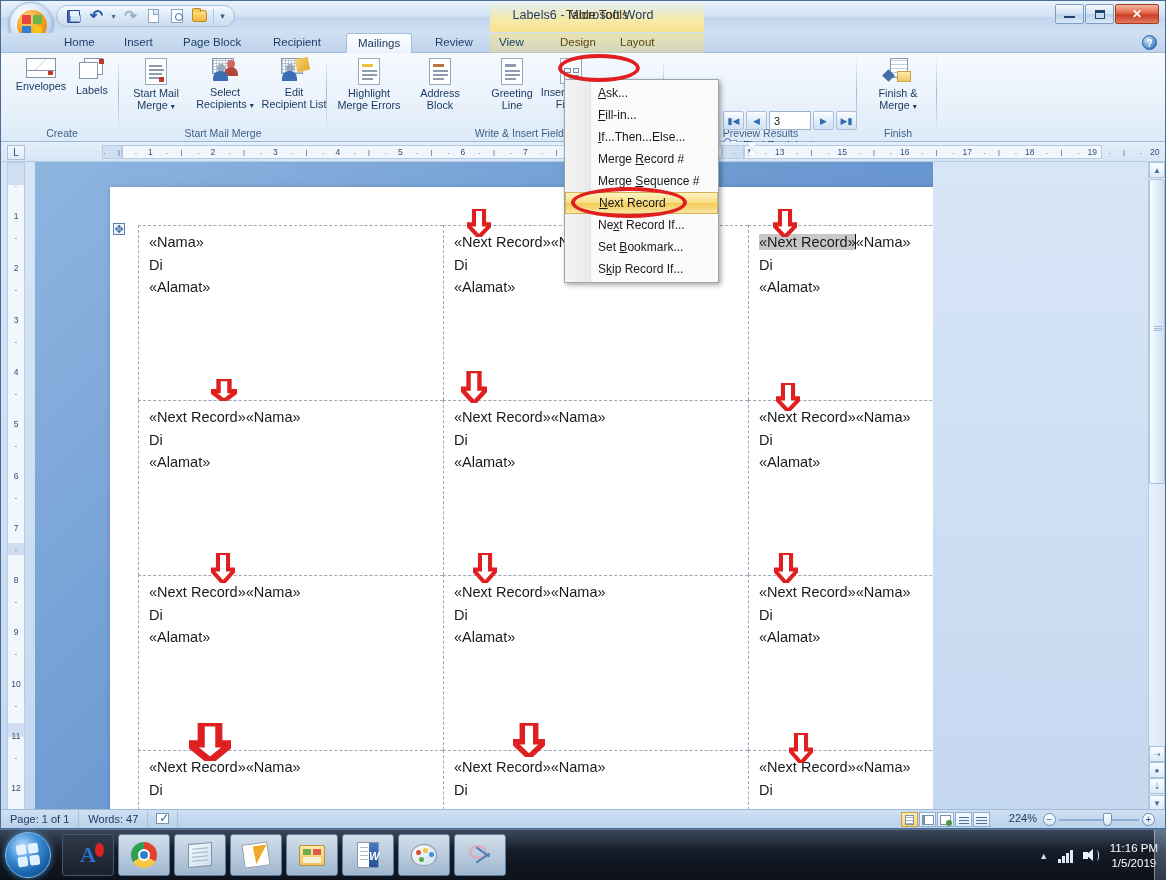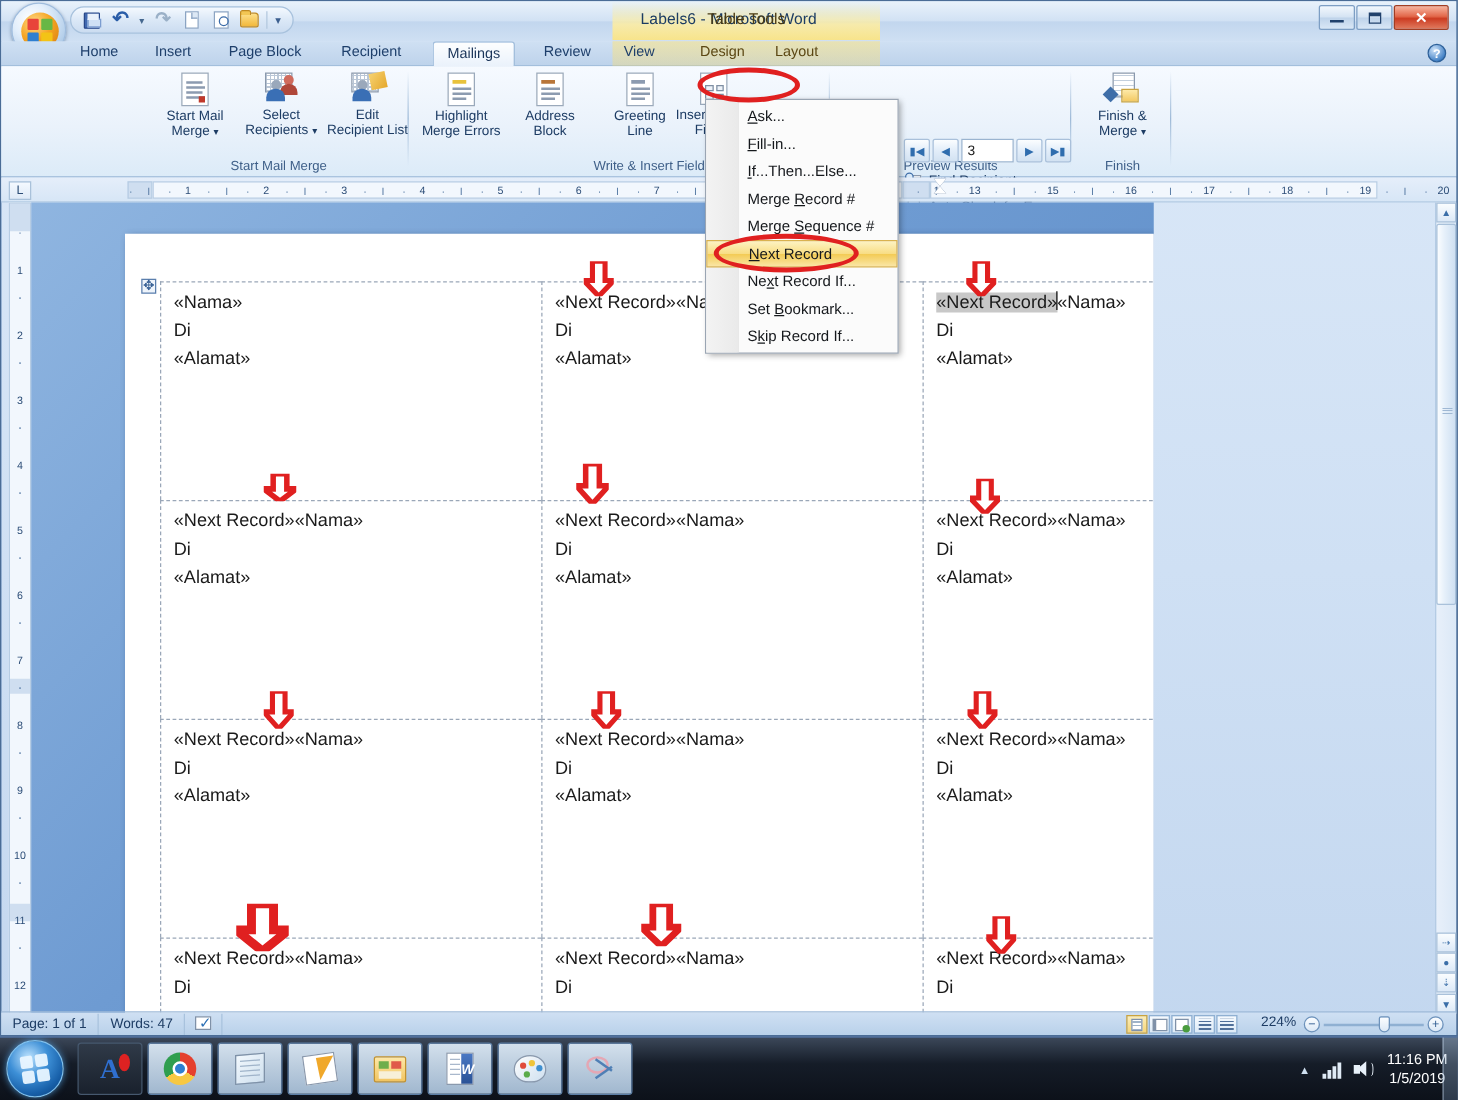--- a/index.html
+++ b/index.html
@@ -204,21 +204,21 @@
     background:#f2f7fd; border:1px solid #b6cce3;
     font-size:9px; color:#2c4d77; overflow:hidden;
   }
   .ruler-v .seg{position:absolute;left:0;width:16px;background:#cfdef0;}
   .rv-num{position:absolute;left:0;width:16px;text-align:center;font-size:8.5px;}
   .rh-num{position:absolute;top:1px;font-size:8.5px;}
   .rh-tick{position:absolute;top:5px;font-size:8.5px;color:#5a7da6;}
 
   
   .canvas{
-    position:absolute; left:24px; top:161px; width:898px; height:649px;
+    position:absolute; left:34px; top:161px; width:898px; height:649px;
     background: linear-gradient(135deg,#8fb5e0 0%, #6e9bd2 45%, #5585c2 100%);
     overflow:hidden;
   }
   .page{
     position:absolute; left:75px; top:25px; width:942px; height:700px;
     background:#fff; box-shadow: 2px 2px 6px rgba(10,35,70,.45);
   }
   .tablewrap{ position:absolute; left:28px; top:38px; width:915px; }
   .lrow{ display:flex; }
   .lcell{ position:relative; }
@@ -392,20 +392,37 @@
       <div class="tab active" style="left:345px">Mailings</div>
       <div class="tab" style="left:423px">Review</div>
       <div class="tab" style="left:487px">View</div>
       <div class="tab contextual" style="left:548px">Design</div>
       <div class="tab contextual" style="left:608px">Layout</div>
       <div class="help-btn">?</div>
     </div>
 
     <div class="ribbon">
 
+      <div class="rgroup" style="left:4px;width:114px">
+        <div class="rbtn" style="left:8px;width:56px">
+          <span class="ic ic-env">
+              <i class="redsq"></i>
+            </span>
+          <span class="lbl">Envelopes</span>
+        </div>
+        <div class="rbtn" style="left:64px;width:46px">
+          <span class="ic ic-labels">
+            <i class="lbl-sheet" style="left:5px;top:0;width:19px;height:17px"></i>
+            <i class="lbl-sheet" style="left:0px;top:4px;width:19px;height:17px"></i>
+            <i class="redsq" style="right:1px;top:1px;bottom:auto"></i>
+          </span>
+          <span class="lbl">Labels</span>
+        </div>
+        <div class="rg-label">Create</div>
+      </div>
 
       <div class="rgroup" style="left:118px;width:208px">
         <div class="rbtn" style="left:6px;width:62px">
           <span class="ic ic-doc">
             <i class="ln" style="top:6px;width:13px"></i>
               <i class="ln" style="top:10px;width:15px"></i>
             <i class="ln" style="top:14px;width:13px"></i>
               <i class="ln" style="top:18px;width:15px"></i>
             <i class="redsq"></i>
           </span>

